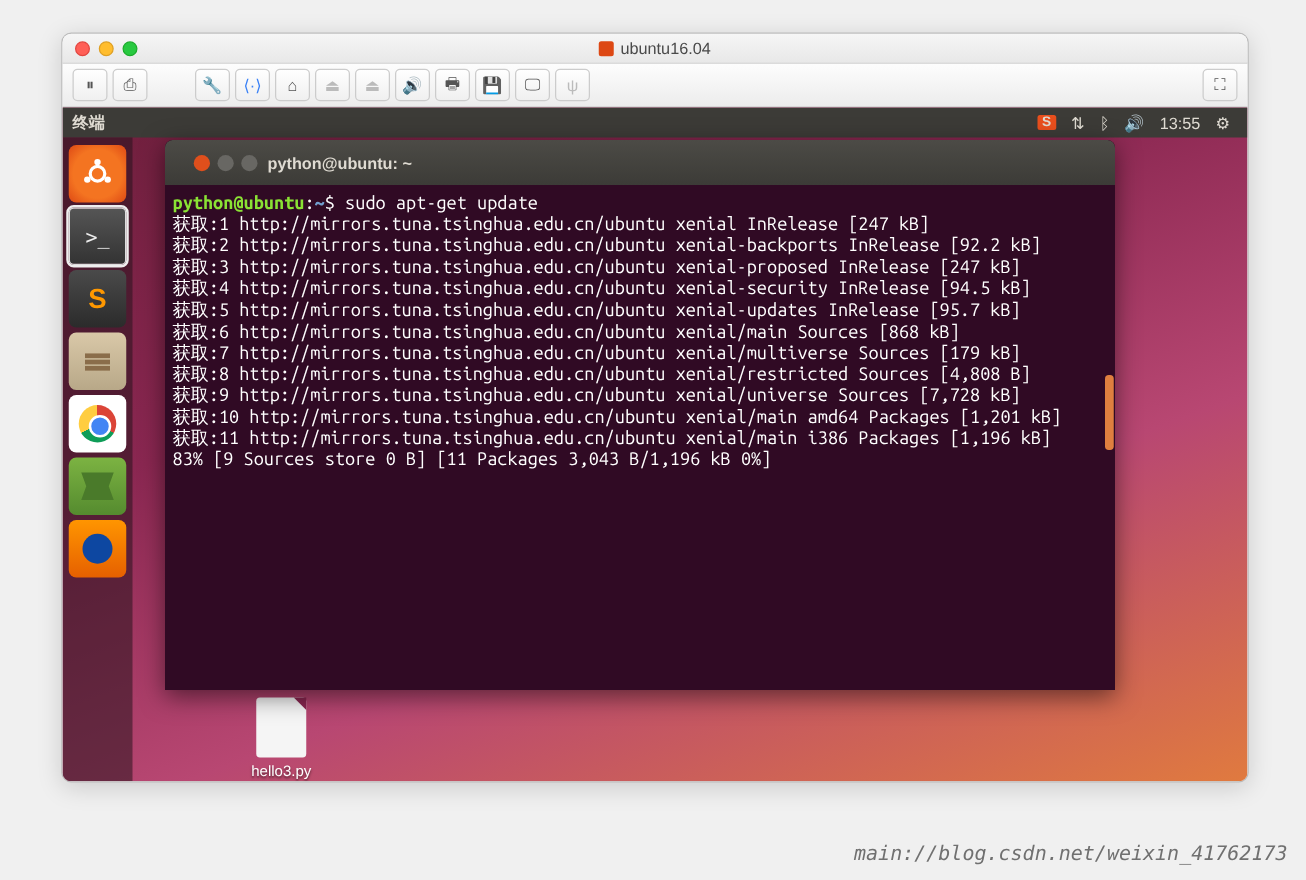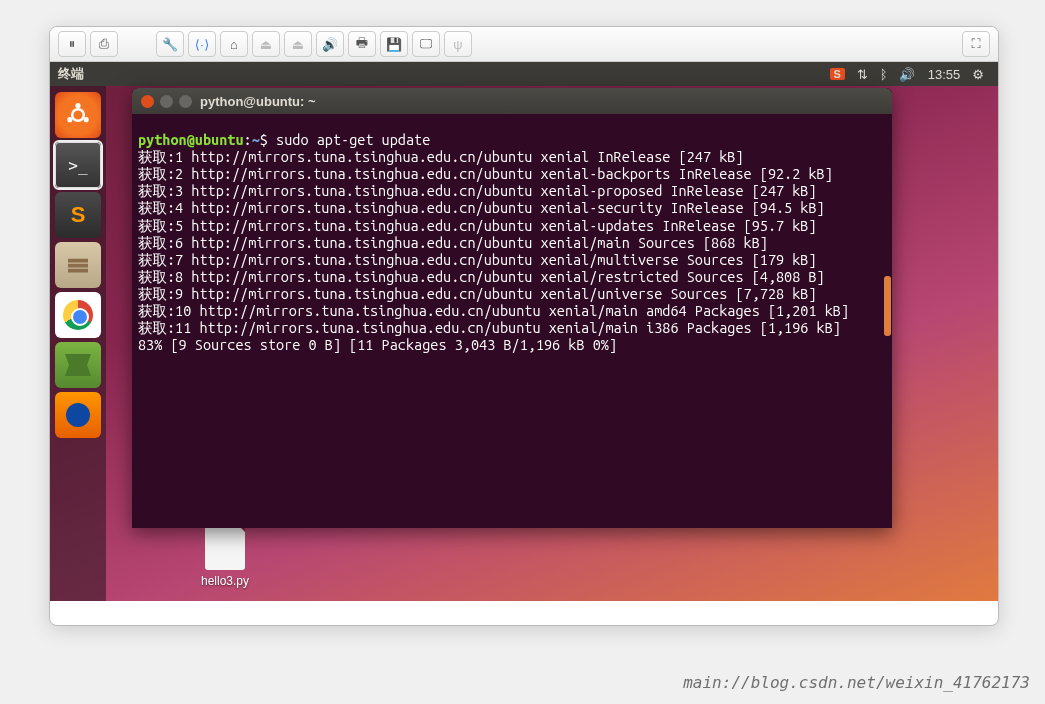--- a/index.html
+++ b/index.html
@@ -37,47 +37,58 @@
 .li-sublime { background: linear-gradient(#4a4a4a,#2b2b2b); color:#ff9800; }
 .li-files { background: linear-gradient(#d9c8a8,#b8a888); }
 .li-chrome { background:#fff; }
 .li-help { background: linear-gradient(#7cb342,#558b2f); }
 .li-firefox { background: linear-gradient(#ff9500,#e66000); }
 .li-stack { width:46px; height:70px; background:transparent; }
 .chrome-circ { width:30px; height:30px; border-radius:50%; background: conic-gradient(#db4437 0 120deg,#0f9d58 120deg 240deg,#ffcd40 240deg 360deg); position:relative; }
 .chrome-circ:after { content:''; position:absolute; left:8px; top:8px; width:14px; height:14px; border-radius:50%; background:#4285f4; border:2px solid #fff; }
 .stack-layer { height:8px; margin:1px 2px; border-radius:2px; }
 
-.desktop-file { position:absolute; left:140px; top:460px; width:70px; text-align:center; color:#fff; font-size:12px; }
+.desktop-file { position:absolute; left:140px; top:472px; width:70px; text-align:center; color:#fff; font-size:12px; }
 .file-icon { width:40px; height:48px; background:#f5f5f5; margin:0 auto 4px; border-radius:3px; position:relative; }
 .file-icon:before { content:''; position:absolute; right:0; top:0; border-style:solid; border-width:0 10px 10px 0; border-color:transparent #8a2751 transparent transparent; }
 .file-label { text-shadow:0 1px 2px rgba(0,0,0,0.6); }
 
 
 .term-win { position: absolute; left: 82px; top: 26px; width: 760px; height: 440px; background:#300a24; border-radius:6px 6px 0 0; box-shadow:0 5px 20px rgba(0,0,0,0.5); overflow:hidden; }
-.term-titlebar { height:26px; background: linear-gradient(#4c4b46,#3c3b37); display:flex; align-items:center; padding:0 9px; gap:8px; border-radius:6px 6px 0 0; }
+.term-titlebar { height:36px; background: linear-gradient(#4c4b46,#3c3b37); display:flex; align-items:center; padding:0 23px; gap:8px; border-radius:6px 6px 0 0; }
 .term-btns { display:flex; gap:6px; }
 .term-btns span { width:13px; height:13px; border-radius:50%; }
 .tb-close { background:#df4f1c; }
 .tb-min { background:#686763; }
 .tb-max { background:#686763; }
 .term-title { color:#dfdbd2; font-size:13px; font-weight:bold; }
-.term-body { padding:17px 6px; font-family:'Ubuntu Mono','DejaVu Sans Mono',monospace; font-size:14.5px; line-height:1.18; color:#fff; height:calc(100% - 28px); overflow:hidden; white-space:pre-wrap; word-break:break-all; position:relative; }
+.term-body { padding:5px 6px; font-family:'Ubuntu Mono','DejaVu Sans Mono',monospace; font-size:14.5px; line-height:1.18; color:#fff; height:calc(100% - 28px); overflow:hidden; white-space:pre-wrap; word-break:break-all; position:relative; }
 .prompt-user { color:#8ae234; font-weight:bold; }
 .prompt-path { color:#729fcf; font-weight:bold; }
 .term-scroll { position:absolute; right:0; top:28px; bottom:0; width:10px; }
 .term-thumb { position:absolute; right:1px; top:160px; width:7px; height:60px; background:#df7f3f; border-radius:3px; }
 
 .watermark { position:absolute; right:15px; bottom:12px; font-family: monospace; font-size:16px; color:#707070; font-style:italic; }
 </style>
 </head>
 <body>
 
 <div class="vm-window">
 
+  <div class="mac-titlebar">
+    <div class="traffic">
+      <span class="r"></span>
+      <span class="y"></span>
+      <span class="g"></span>
+    </div>
+    <div class="mac-title">
+      <span class="ubuntu-ico"></span>
+      <span>ubuntu16.04</span>
+    </div>
+  </div>
 
   <div class="vm-toolbar">
     <div class="tb-btn">⏸</div>
     <div class="tb-btn">⎙</div>
     <div class="tb-gap"></div>
     <div class="tb-btn">🔧</div>
     <div class="tb-btn" style="color:#3b82f6">⟨·⟩</div>
     <div class="tb-btn">⌂</div>
     <div class="tb-btn" style="color:#bbb">⏏</div>
     <div class="tb-btn" style="color:#bbb">⏏</div>

